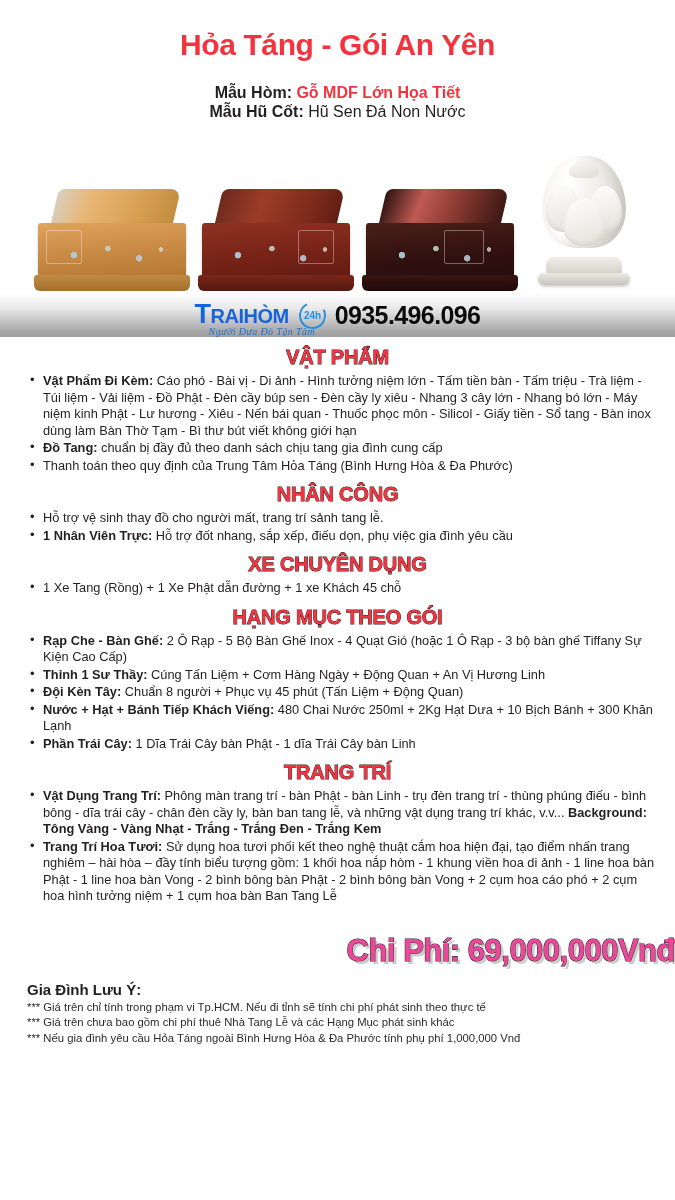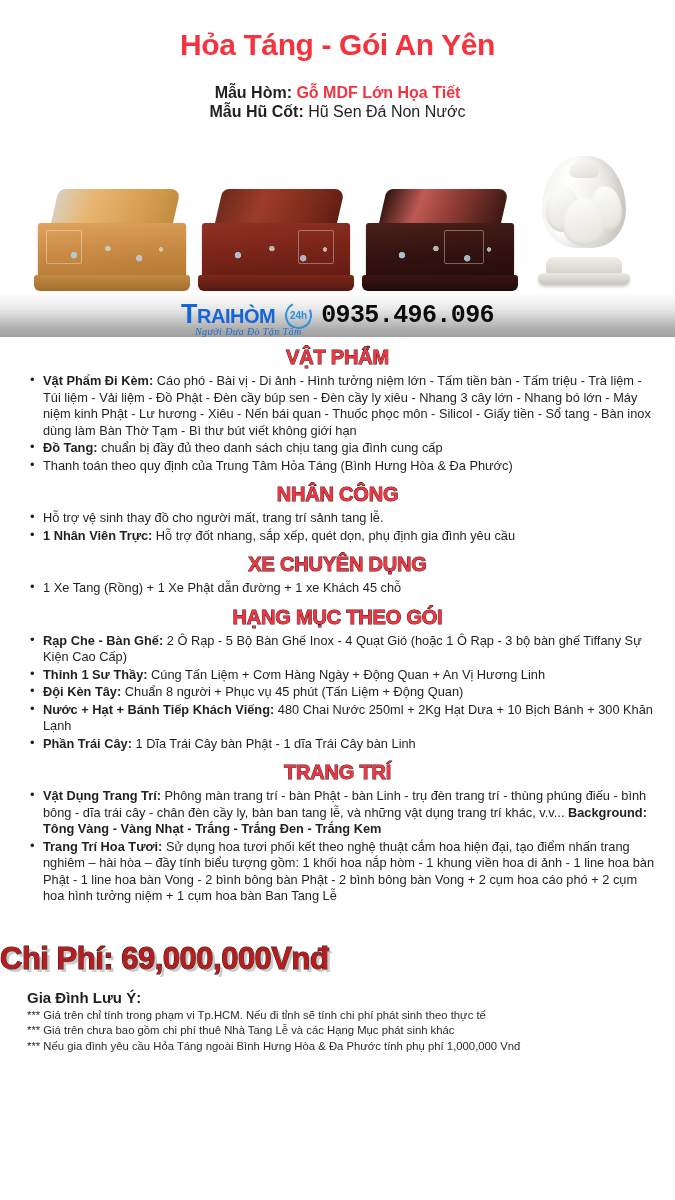--- a/index.html
+++ b/index.html
@@ -114,21 +114,21 @@
   }
   .badge24{
     width:27px; height:27px; border-radius:50%;
     border:2.5px solid #2b8fe0; border-top-color:transparent;
     display:flex; align-items:center; justify-content:center;
     color:#2b8fe0; font-size:10px; font-weight:bold; margin-left:1px;
     transform:rotate(18deg);
   }
   .badge24 span{ transform:rotate(-18deg); }
   .phone{
-    font-size:25px; font-weight:bold; color:#0b0b0b; letter-spacing:-.6px;font-family:Liberation Mono, monospace;
+    font-size:25px; font-weight:bold; color:#0b0b0b; letter-spacing:-.6px;
   }
 
   
   .sec-head{
     text-align:center; font-size:20px; font-weight:bold; color:#f5333f;
     letter-spacing:-.2px;
     -webkit-text-stroke:.9px #231f20;
     paint-order:stroke fill;
     margin:9px 0 4px;
   }
@@ -139,22 +139,22 @@
     position:relative; padding-left:13px; font-size:12.8px;
     line-height:16.5px; margin-bottom:1px; color:#231f20;
   }
   ul.items li::before{
     content:"•"; position:absolute; left:0; top:-1px; font-size:13px; color:#231f20;
   }
   .lbl{ font-weight:bold; }
 
   
   .price{
-    text-align:left; margin-top:36px;
-    font-size:31px; font-weight:bold; color:#b91c1c; letter-spacing:-.5px;
+    text-align:right; margin-top:28px;
+    font-size:31px; font-weight:bold; color:#ec4899; letter-spacing:-.5px;
     -webkit-text-stroke:1.1px #231f20; paint-order:stroke fill;
     text-shadow:3px 3px 0 rgba(120,120,120,.38);
   }
 
   
   .notes{ margin:12px 0 0 27px; }
   .notes .nt-title{ font-size:15px; font-weight:bold; color:#231f20; margin-bottom:2px; }
   .notes .nt{ font-size:11.3px; line-height:15.5px; color:#2b2b2b; }
 </style>
 </head>
@@ -229,21 +229,21 @@
     <ul class="items">
       <li><span class="lbl">Vật Phẩm Đi Kèm:</span><span> Cáo phó - Bài vị - Di ảnh - Hình tưởng niệm lớn - Tấm tiền bàn - Tấm triệu - Trà liệm - Túi liệm - Vải liệm - Đồ Phật - Đèn cầy búp sen - Đèn cầy ly xiêu - Nhang 3 cây lớn - Nhang bó lớn - Máy niệm kinh Phật - Lư hương - Xiêu - Nến bái quan - Thuốc phọc môn - Silicol - Giấy tiền - Sổ tang - Bàn inox dùng làm Bàn Thờ Tạm - Bì thư bút viết không giới hạn</span></li>
       <li><span class="lbl">Đồ Tang:</span><span> chuẩn bị đầy đủ theo danh sách chịu tang gia đình cung cấp</span></li>
     </ul>
     <ul class="items">
       <li><span>Thanh toán theo quy định của Trung Tâm Hỏa Táng (Bình Hưng Hòa &amp; Đa Phước)</span></li>
     </ul>
     <div class="sec-head">NHÂN CÔNG</div>
     <ul class="items">
       <li><span>Hỗ trợ vệ sinh thay đồ cho người mất, trang trí sảnh tang lễ.</span></li>
-      <li><span class="lbl">1 Nhân Viên Trực:</span><span> Hỗ trợ đốt nhang, sắp xếp, quét dọn, phụ định gia đình yêu cầu</span></li>
+      <li><span class="lbl">1 Nhân Viên Trực:</span><span> Hỗ trợ đốt nhang, sắp xếp, điếu dọn, phụ việc gia đình yêu cầu</span></li>
     </ul>
     <div class="sec-head">XE CHUYÊN DỤNG</div>
     <ul class="items">
       <li><span>1 Xe Tang (Rồng) + 1 Xe Phật dẫn đường + 1 xe Khách 45 chỗ</span></li>
     </ul>
     <div class="sec-head">HẠNG MỤC THEO GÓI</div>
     <ul class="items">
       <li><span class="lbl">Rạp Che - Bàn Ghế:</span><span> 2 Ô Rạp - 5 Bộ Bàn Ghế Inox - 4 Quạt Gió (hoặc 1 Ô Rạp - 3 bộ bàn ghế Tiffany Sự Kiện Cao Cấp)</span></li>
       <li><span class="lbl">Thỉnh 1 Sư Thầy:</span><span> Cúng Tấn Liệm + Cơm Hàng Ngày + Động Quan + An Vị Hương Linh</span></li>
       <li><span class="lbl">Đội Kèn Tây:</span><span> Chuẩn 8 người + Phục vụ 45 phút (Tấn Liệm + Động Quan)</span></li>

